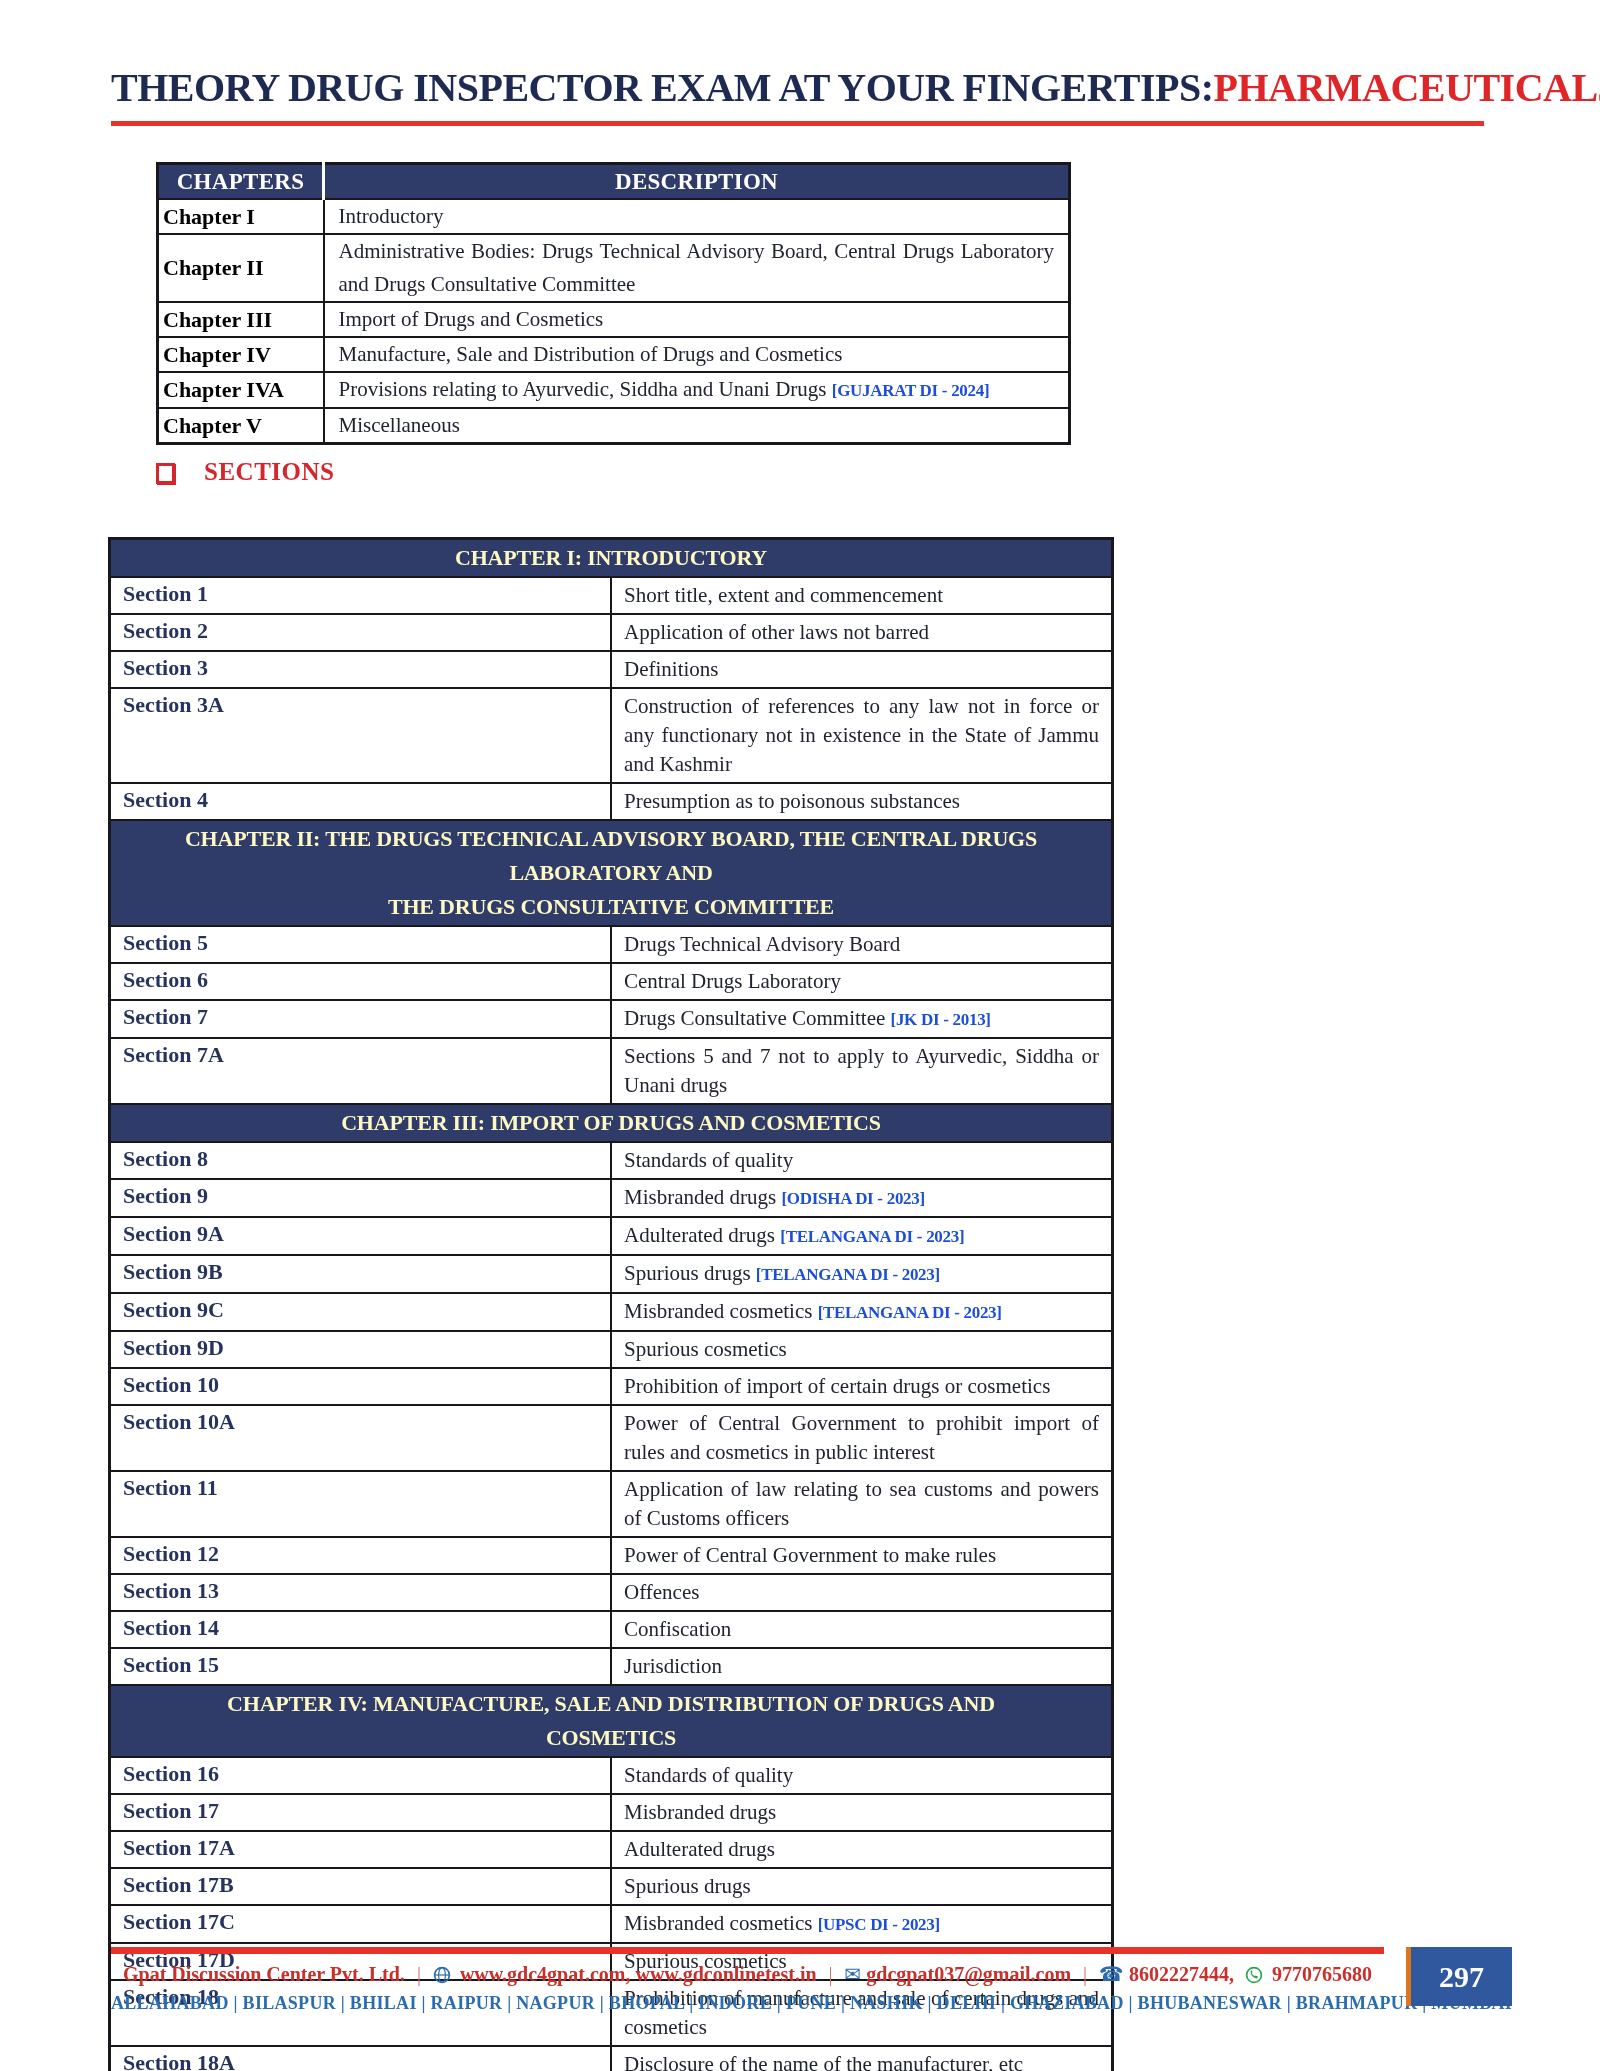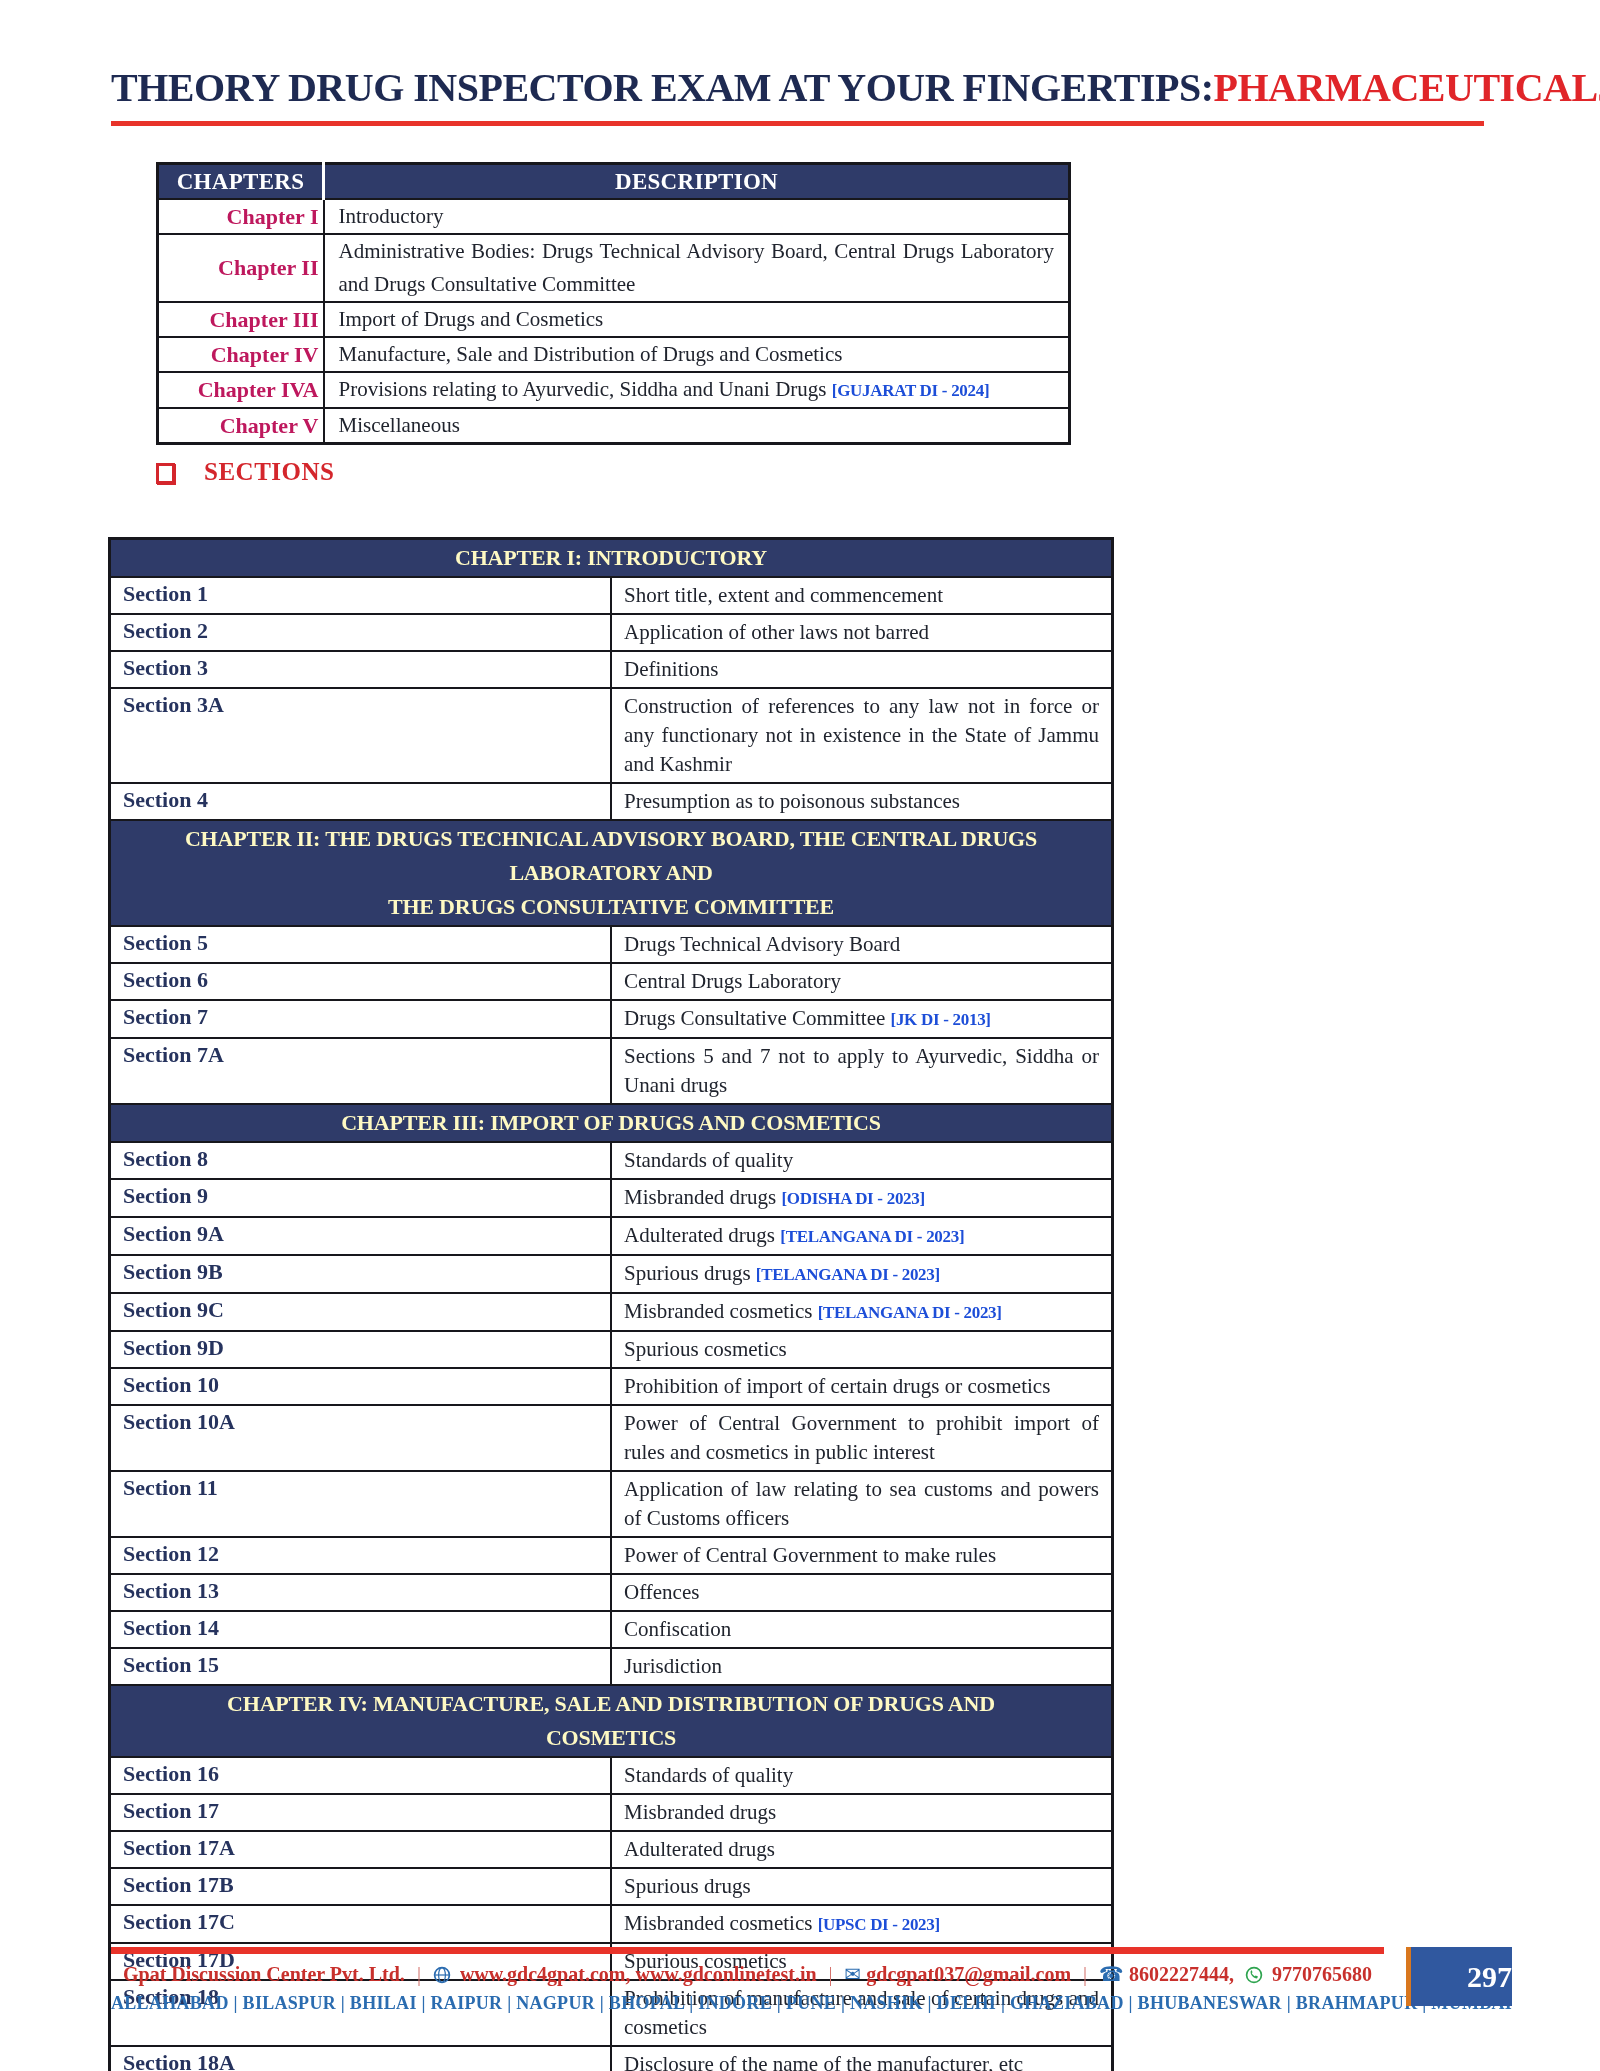--- a/index.html
+++ b/index.html
@@ -26,21 +26,21 @@
     position:absolute; left:156px; top:143px; width:915px;
     border:3px solid #17171c; table-layout:fixed;
   }
   .chapters-table th, .chapters-table td { border:2px solid #17171c; }
   .chapters-table th {
     background:#2f3b69; color:#ffffff; font-size:23px; font-weight:bold;
     height:33px; padding:0; letter-spacing:0.3px;
   }
   .chapters-table th.col-ch { width:163px; border-right:3px solid #ffffff; }
   .chapters-table td.chapter {
-    width:163px; text-align:right; font-weight:bold; color:#be185d;
+    width:163px; text-align:left; font-weight:bold; color:#000000;
     font-size:22px; padding:3px 4px;
   }
   .chapters-table td.desc {
     text-align:justify; font-size:21px; color:#20242e;
     padding:0 14px; line-height:33px;
   }
 
   
   .sections-heading {
     position:absolute; left:156px; top:458px; display:flex; align-items:center;
@@ -72,21 +72,21 @@
   .tag { color:#1d4ed8; font-weight:bold; font-size:17px; letter-spacing:-0.3px; }
 
   
   .footer-bar {
     position:absolute; left:111px; top:1947px; width:1273px; height:7px;
     background:#e8332a;
   }
   .page-box {
     position:absolute; left:1406px; top:1947px; width:101px; height:59px;
     background:#30589f; border-left:5px solid #d9771e;
-    display:flex; align-items:center; justify-content:flex-end;
+    display:flex; align-items:center; justify-content:center;
     color:#ffffff; font-weight:bold; font-size:30px;
   }
   .footer-line1 {
     position:absolute; left:111px; top:1962px; width:1273px; text-align:center;
     font-size:20px; font-weight:bold; color:#c8302c; white-space:nowrap;
   }
   .footer-line1 .sep { color:#d4736d; padding:0 7px; font-weight:normal; }
   .footer-line1 .blue-ic { color:#2b6cb0; font-weight:normal; font-family:"DejaVu Sans", sans-serif; }
   .footer-line1 svg { vertical-align:-3px; margin-right:4px; }
   .footer-line2 {

